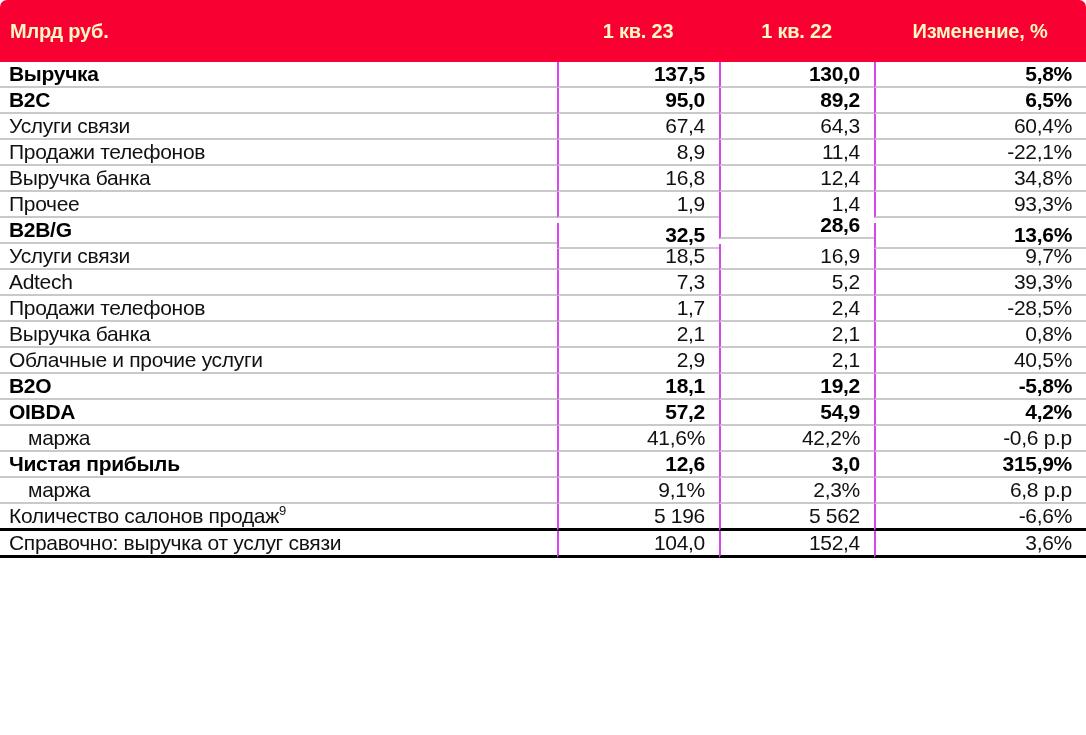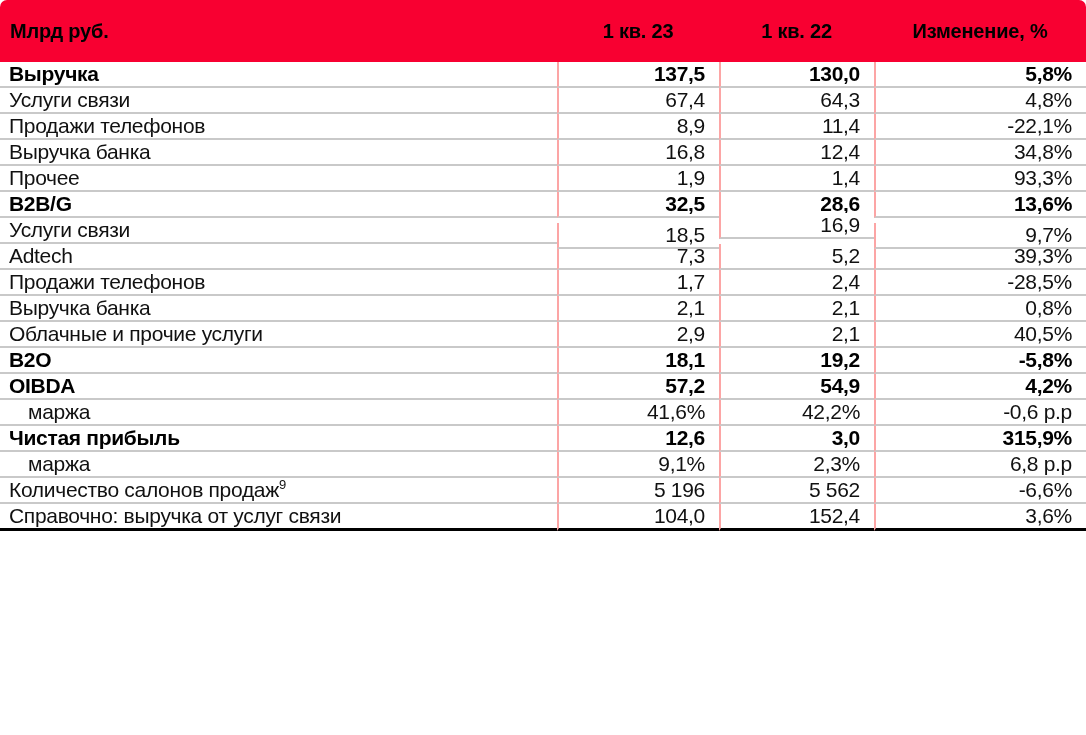--- a/index.html
+++ b/index.html
@@ -17,21 +17,21 @@
     border-spacing: 0;
     table-layout: fixed;
   }
   col.c-label  { width: 557px; }
   col.c-q23    { width: 162px; }
   col.c-q22    { width: 155px; }
   col.c-change { width: 212px; }
 
   thead th {
     background: #F80031;
-    color: #000000;
+    color: #fef9c3;
     font-weight: 700;
     font-size: 20px;
     height: 62px;
     padding: 0;
     letter-spacing: -0.2px;
     vertical-align: middle;
   }
   thead th.label {
     text-align: left;
     padding-left: 10px;
@@ -45,21 +45,21 @@
     font-size: 21px;
     color: #111111;
     letter-spacing: -0.3px;
     padding: 0;
     vertical-align: middle;
     border-bottom: 2px solid #c9c9c9;
     background: #ffffff;
   }
   tbody td.label { text-align: left; padding-left: 9px; }
   tbody td.num   { text-align: right; padding-right: 14px; }
-  tbody td:not(:first-child) { border-left: 2px solid #fca5a5; }
+  tbody td:not(:first-child) { border-left: 2px solid #d946ef; }
 
   tbody tr.bold td { font-weight: 700; color: #000000; }
   tbody tr.indent td.label { padding-left: 28px; }
 
   
   tbody tr:nth-child(7) td:nth-child(2) { position: relative; top: 5px; }
   tbody tr:nth-child(7) td:nth-child(3) { position: relative; top: -5px; }
   tbody tr:nth-child(7) td:nth-child(4) { position: relative; top: 5px; padding-left: 16px; }
 
   
@@ -91,25 +91,31 @@
       <th class="num">Изменение, %</th>
     </tr>
   </thead>
   <tbody id="table-body">
       <tr class="bold">
         <td class="label">Выручка</td>
         <td class="num">137,5</td>
         <td class="num">130,0</td>
         <td class="num">5,8%</td>
       </tr>
+      <tr class="bold">
+        <td class="label">B2C</td>
+        <td class="num">95,0</td>
+        <td class="num">89,2</td>
+        <td class="num">6,5%</td>
+      </tr>
       <tr>
         <td class="label">Услуги связи</td>
         <td class="num">67,4</td>
         <td class="num">64,3</td>
-        <td class="num">4,8%</td>
+        <td class="num">60,4%</td>
       </tr>
       <tr>
         <td class="label">Продажи телефонов</td>
         <td class="num">8,9</td>
         <td class="num">11,4</td>
         <td class="num">-22,1%</td>
       </tr>
       <tr>
         <td class="label">Выручка банка</td>
         <td class="num">16,8</td>

